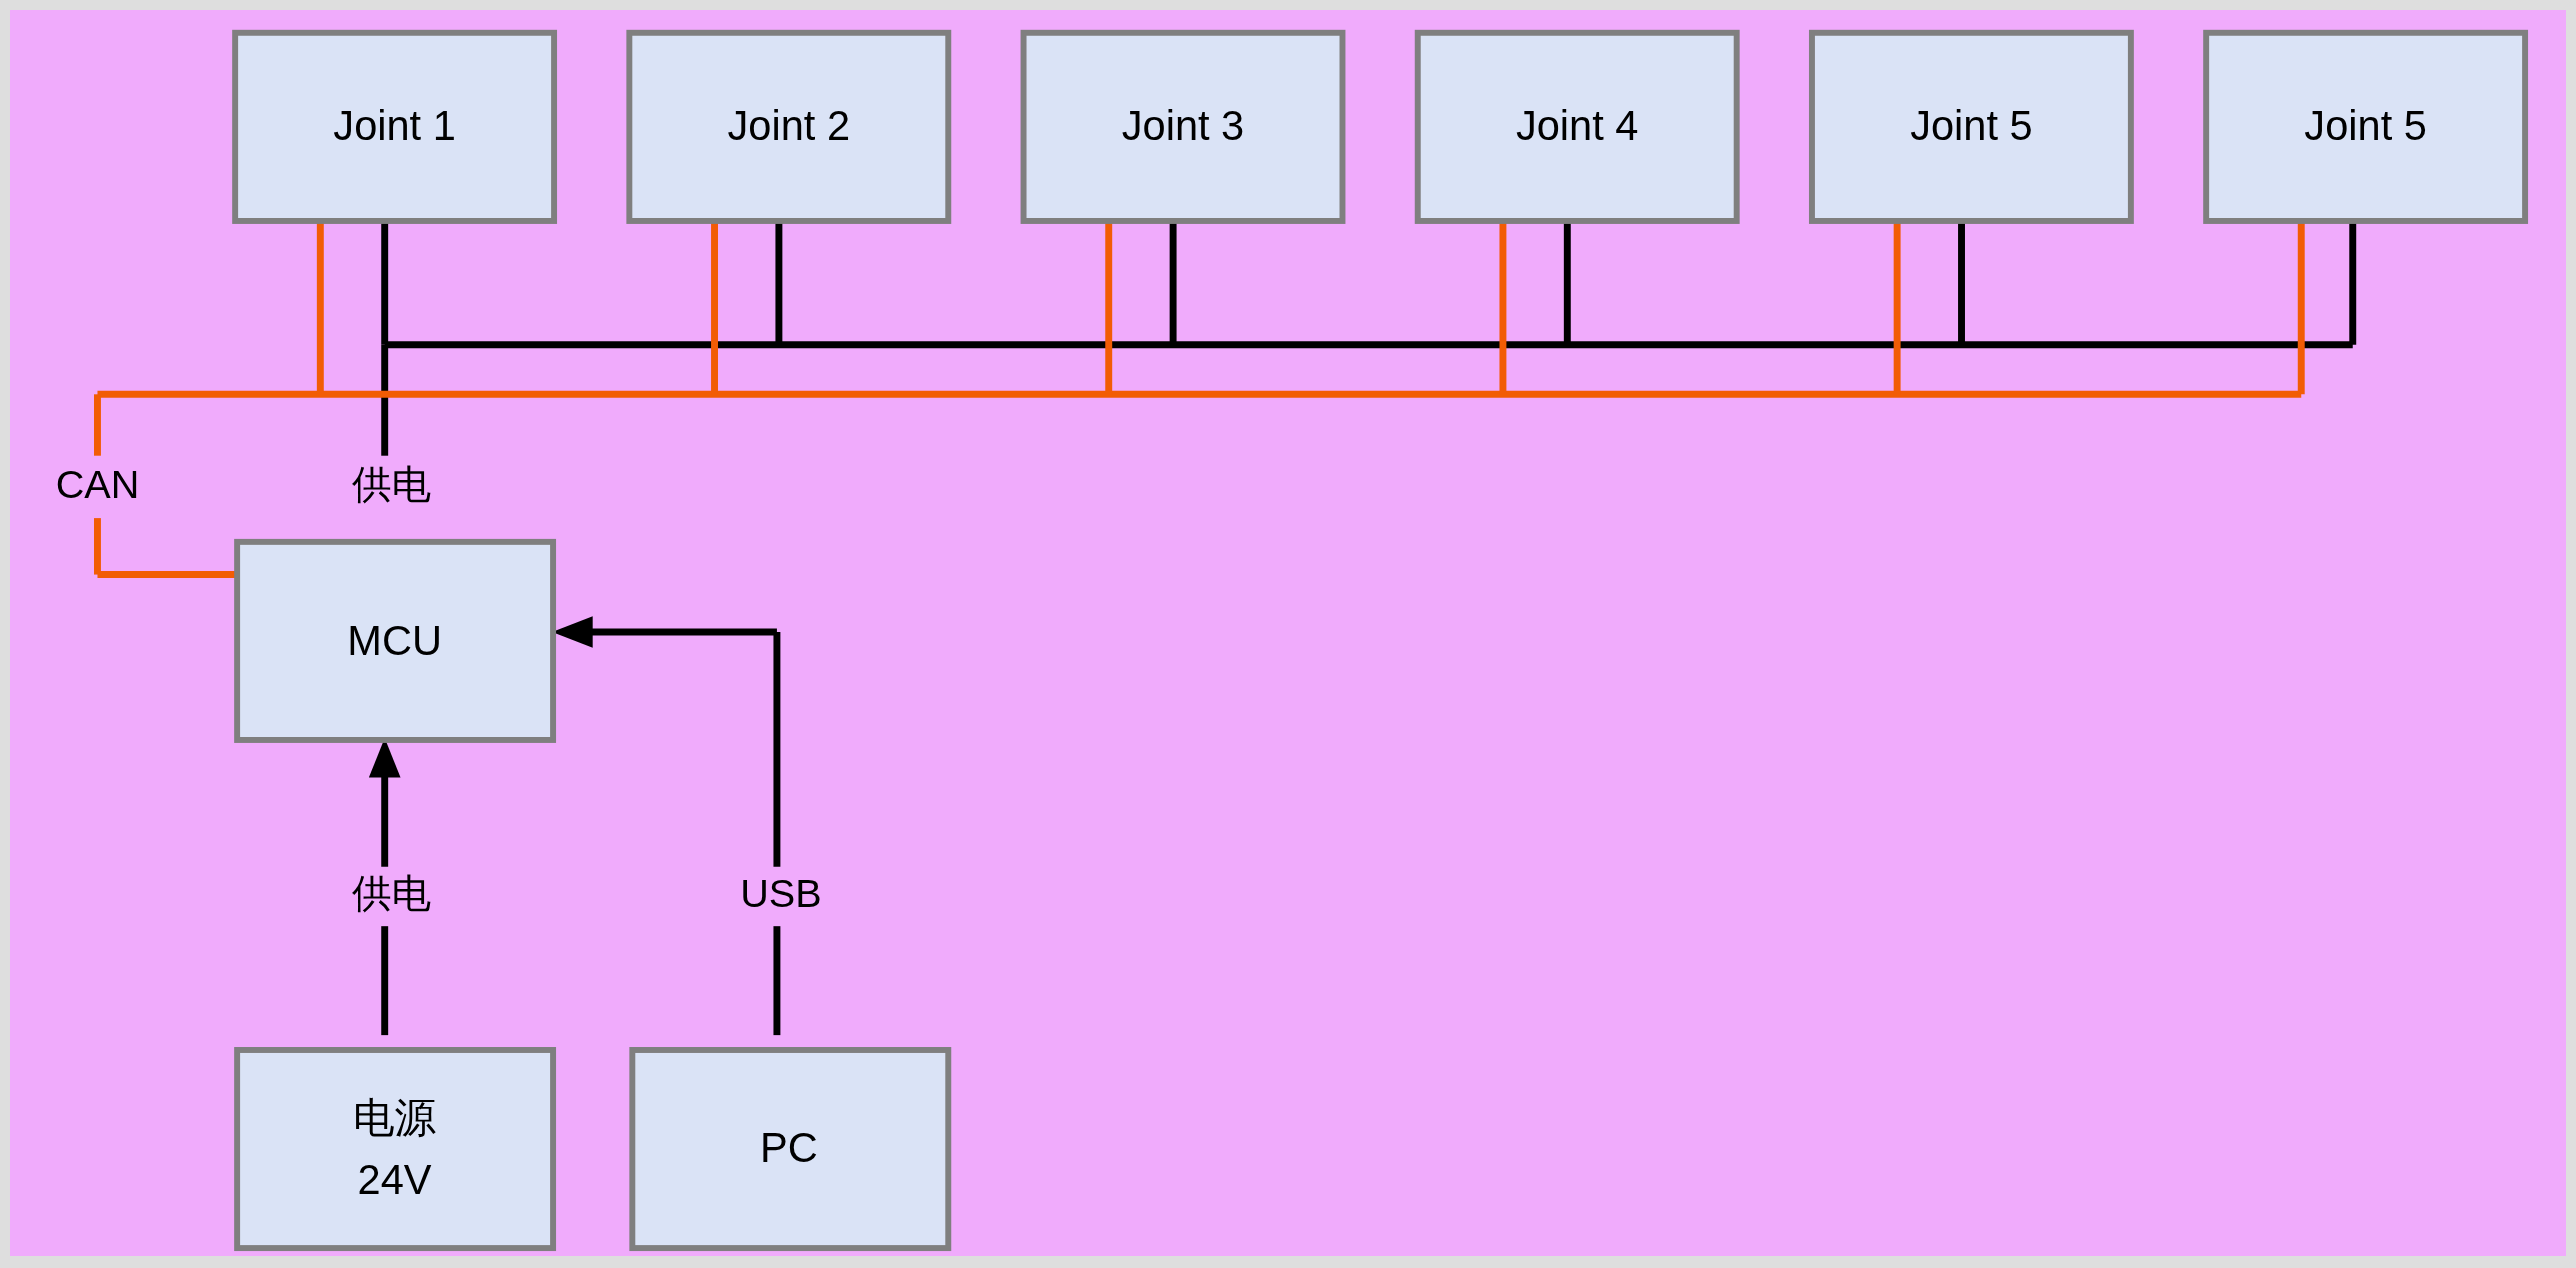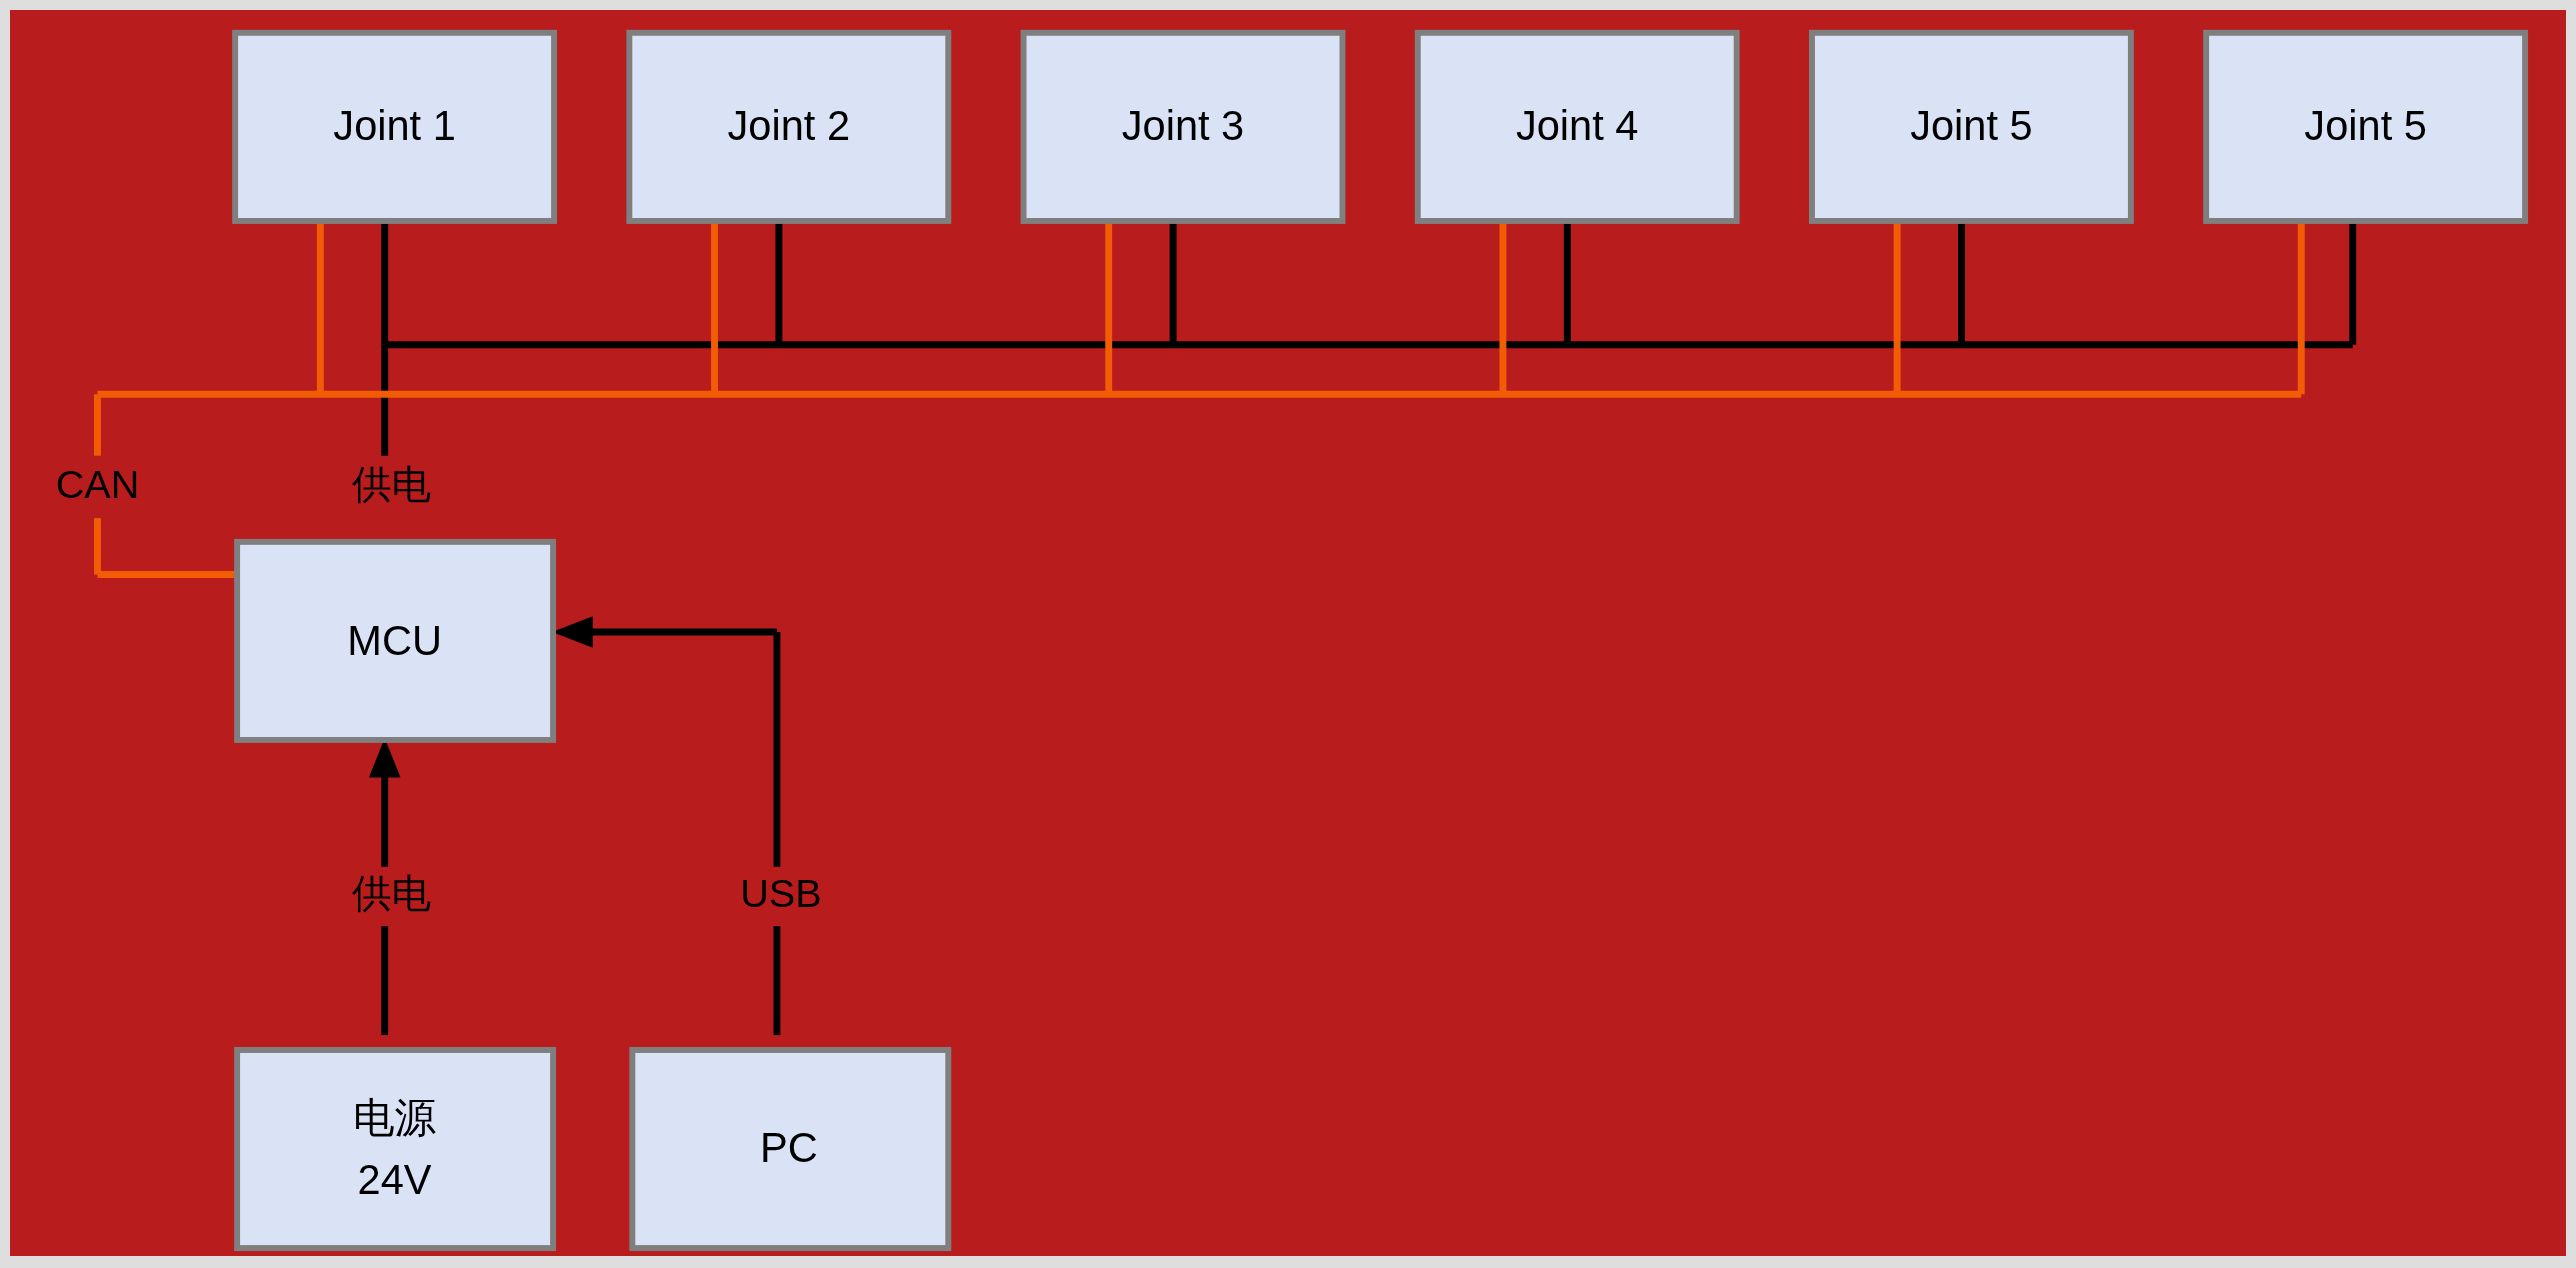--- a/index.html
+++ b/index.html
@@ -12,21 +12,21 @@
     height: 1268px;
     font-family: "Liberation Sans", "DejaVu Sans", sans-serif;
     overflow: hidden;
   }
   #canvas {
     position: absolute;
     left: 10px;
     top: 10px;
     width: 2556px;
     height: 1246px;
-    background: #b91c1c;
+    background: #f0abfc;
   }
   svg#diagram {
     position: absolute;
     left: 0;
     top: 0;
     width: 2556px;
     height: 1246px;
     display: block;
   }
   .node-rect {

